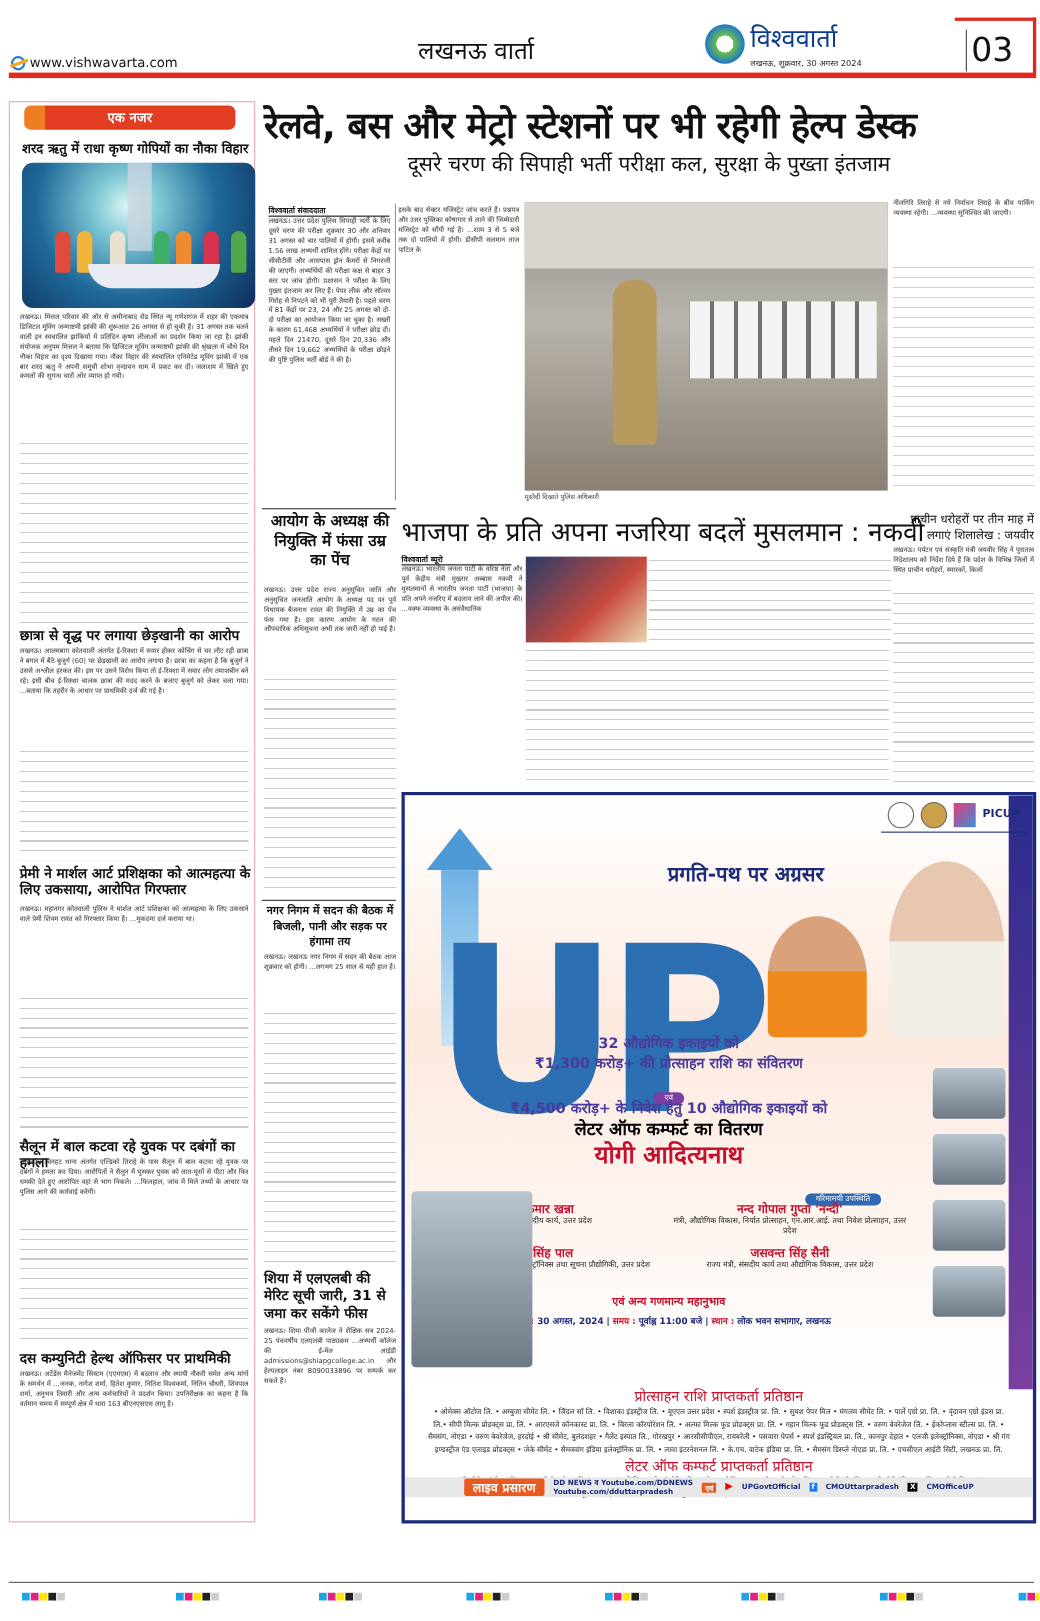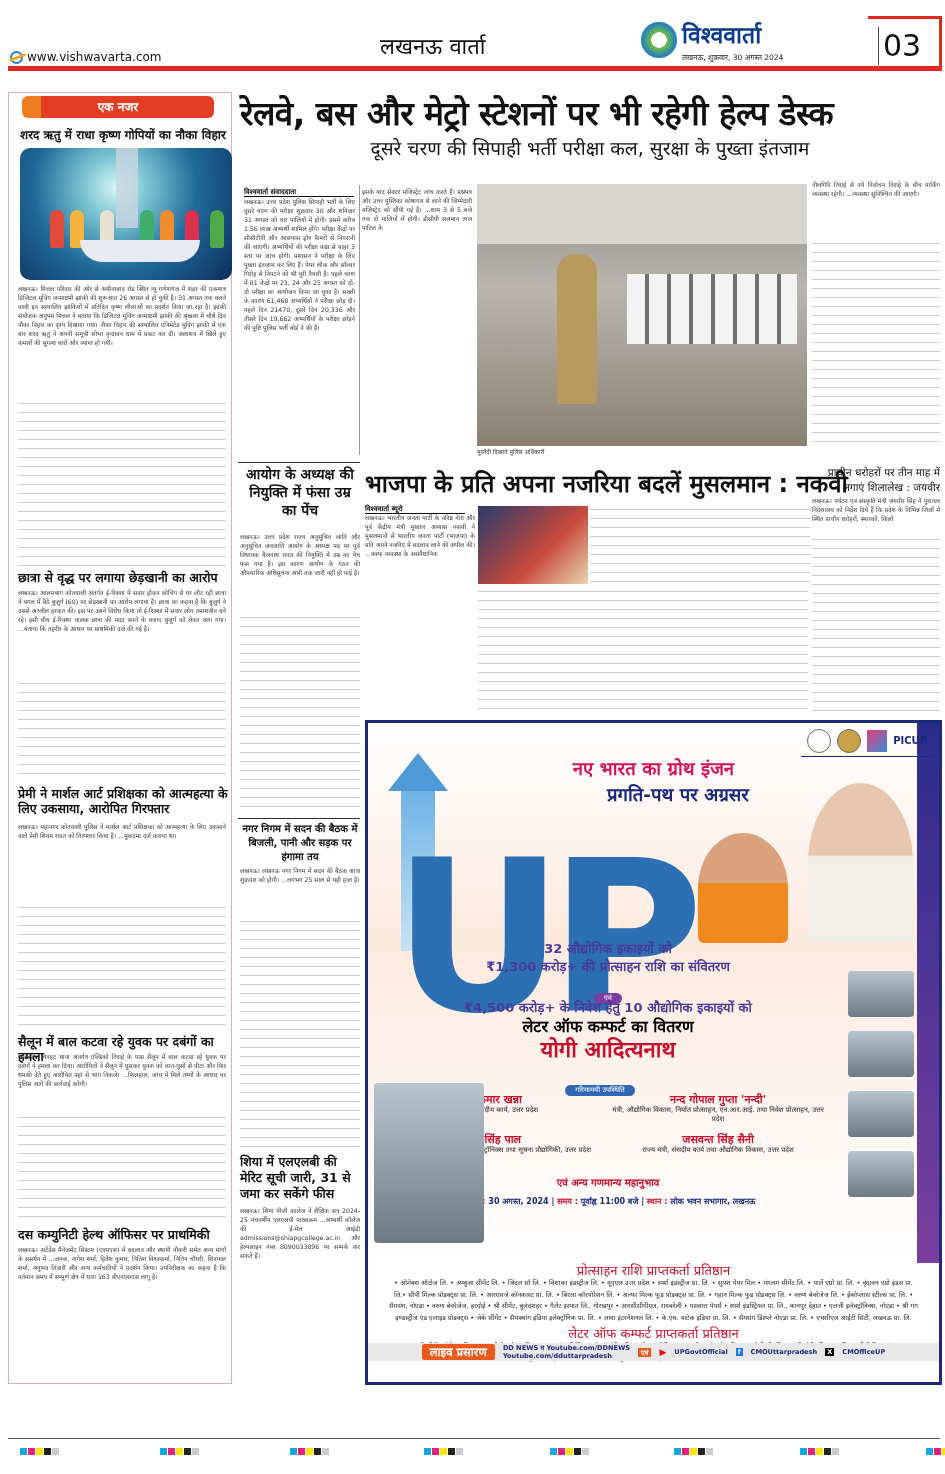--- a/index.html
+++ b/index.html
@@ -1,19 +1,19 @@
 <!DOCTYPE html>
 <html><head>
 <meta charset="utf-8">
 <style>
 *{box-sizing:border-box;margin:0;padding:0}
 body{width:945px;height:1474px;background:#fff;font-family:"DejaVu Sans",sans-serif;color:#222;position:relative;overflow:hidden}
 .abs{position:absolute}
 .txt{font-size:6.2px;line-height:9px;color:#333;text-align:justify}
-.hd{font-family:"DejaVu Sans",sans-serif;font-weight:bold;color:#111}
+.hd{font-family:"DejaVu Sans",sans-serif;font-weight:normal;color:#111}
 .redrule{position:absolute;left:8px;top:66px;width:932px;height:5px;background:#e02a1f}
 .pageno-box{position:absolute;left:868px;top:16px;width:74px;height:55px;border-top:3px solid #e02a1f;border-right:3px solid #e02a1f}
 .site{position:absolute;left:10px;top:50px;font-size:12px;color:#111;display:flex;align-items:center;gap:4px}
 .ie{width:13px;height:13px;border-radius:50%;border:2px solid #1c7fd6;position:relative}
 .ie:after{content:"";position:absolute;left:-3px;top:3px;width:17px;height:3px;background:#f5a623;transform:rotate(-20deg)}
 .leftbox{position:absolute;left:8px;top:92px;width:224px;height:1292px;border:1px solid #e7a7b3}
 .eknazar{position:absolute;left:22px;top:96px;width:192px;height:22px;border-radius:6px;background:linear-gradient(90deg,#ef7d22 0 10%,#e33d23 10%);color:#fff;font-weight:bold;font-size:12px;text-align:center;line-height:22px}
 .photo1{position:absolute;left:20px;top:148px;width:212px;height:132px;border-radius:10px;background:radial-gradient(circle at 45% 30%,#d9f5f3 0,#7fc7d4 20%,#1f6a9a 55%,#0e2e5a 100%)}
 .fig{position:absolute;bottom:32px;width:14px;height:38px;border-radius:7px 7px 2px 2px}
 .boat{position:absolute;left:60px;bottom:18px;width:120px;height:22px;background:#eaeaf2;border-radius:0 0 60px 60px}
@@ -139,37 +139,36 @@
 
 <div class="ad">
   <div class="ad-top"></div>
   <div class="ad-purple"></div>
   <div class="logos">
     <div class="logo"></div>
     <div class="logo" style="background:#c9a14a"></div>
     <div style="width:20px;height:22px;background:linear-gradient(135deg,#e63c7a,#3a8fd6)"></div>
     <div style="font-weight:bold;font-size:10px;color:#1b2b7a">PICUP</div>
   </div>
-  <div class="ad-t1" style="top:32px">नए भारत का ग्रोथ इंजन</div>
   <div class="ad-t2" style="top:58px">प्रगति-पथ पर अग्रसर</div>
   <div class="arrow"></div>
   <div class="arrowbody"></div>
   <div class="up">UP</div>
   <div class="person" style="left:330px;top:110px;width:90px;height:110px;background:linear-gradient(180deg,#d9a27b 0 45%,#f08a1e 46%)"></div>
   <div class="person" style="left:440px;top:60px;width:105px;height:160px;background:linear-gradient(180deg,#e7c7b0 0 45%,#f2efe8 46%)"></div>
 
   <div class="abs ad-h" style="left:0;top:216px;width:480px;font-size:13px;color:#4a3b9a">32 औद्योगिक इकाइयों को</div>
   <div class="abs ad-h" style="left:0;top:234px;width:480px;font-size:13px;color:#4a3b9a">₹1,300 करोड़+ की प्रोत्साहन राशि का संवितरण</div>
   <div class="abs" style="left:60px;top:262px;width:360px;text-align:center">
     <span class="pill" style="background:#7a3fa0">एवं</span>
   </div>
   <div class="abs ad-h" style="left:0;top:275px;width:480px;font-size:13px;color:#4a3b9a">₹4,500 करोड़+ के निवेश हेतु 10 औद्योगिक इकाइयों को</div>
   <div class="abs ad-h" style="left:0;top:292px;width:480px;font-size:16px;color:#000000">लेटर ऑफ कम्फर्ट का वितरण</div>
   <div class="abs ad-h" style="left:0;top:310px;width:480px;font-size:22px;color:#c8102e">योगी आदित्यनाथ</div>
-  <div class="abs" style="left:52px;top:354px;width:360px;text-align:center">
+  <div class="abs" style="left:73px;top:354px;width:360px;text-align:right">
     <span class="pill" style="background:#2f67b3">गरिमामयी उपस्थिति</span>
   </div>
   <div class="abs" style="left:20px;top:368px;width:200px;text-align:center">
     <div class="nm">सुरेश कुमार खन्ना</div>
     <div class="ds">मंत्री, वित्त एवं संसदीय कार्य, उत्तर प्रदेश</div>
   </div>
   <div class="abs" style="left:240px;top:368px;width:220px;text-align:center">
     <div class="nm">नन्द गोपाल गुप्ता 'नन्दी'</div>
     <div class="ds">मंत्री, औद्योगिक विकास, निर्यात प्रोत्साहन, एन.आर.आई. तथा निवेश प्रोत्साहन, उत्तर प्रदेश</div>
   </div>

